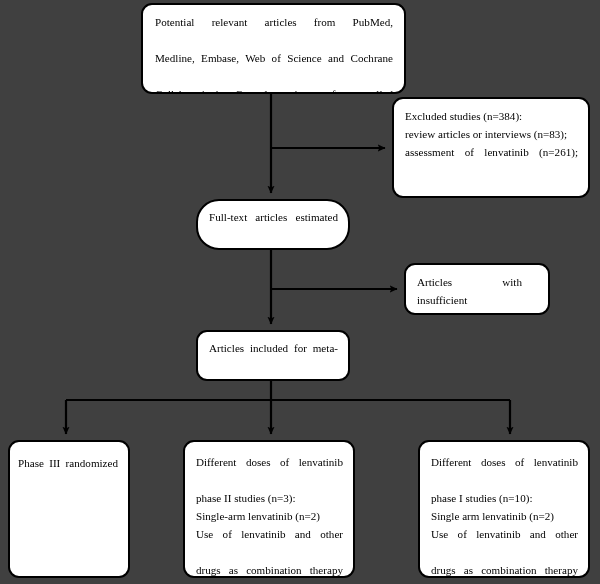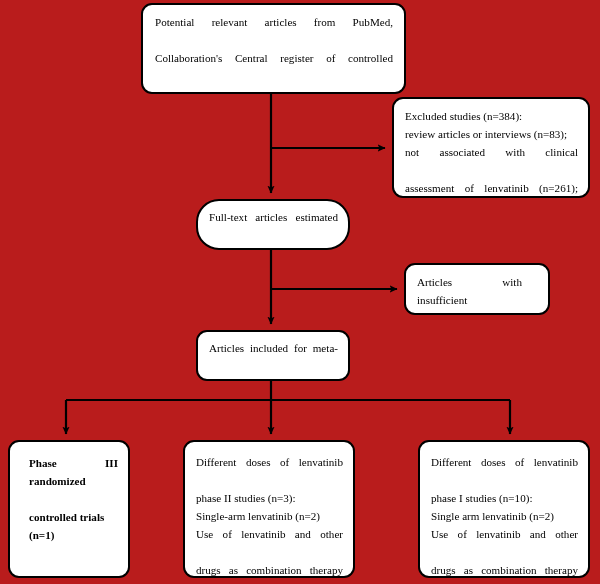--- a/index.html
+++ b/index.html
@@ -5,21 +5,21 @@
 <style>
   html, body {
     margin: 0;
     padding: 0;
     background: #ffffff;
   }
   #canvas {
     position: relative;
     width: 600px;
     height: 584px;
-    background: #b91c1c;
+    background: #404040;
     font-family: "Liberation Serif", "DejaVu Serif", serif;
     overflow: hidden;
   }
   #connectors {
     position: absolute;
     left: 0;
     top: 0;
     width: 600px;
     height: 584px;
     pointer-events: none;
@@ -58,21 +58,21 @@
   .node .ln.nojust::after {
     content: none;
   }
 
   
   #node-search   { left: 141px; top: 3px;   width: 265px; height: 91px;  padding: 9px 11px 0 12px; }
   #node-excluded { left: 392px; top: 97px;  width: 198px; height: 101px; padding: 9px 10px 0 11px; }
   #node-fulltext { left: 196px; top: 199px; width: 154px; height: 51px;  padding: 8px 10px 0 11px; border-radius: 23px; }
   #node-insuff   { left: 404px; top: 263px; width: 146px; height: 52px;  padding: 9px 26px 0 11px; }
   #node-included { left: 196px; top: 330px; width: 154px; height: 51px;  padding: 8px 10px 0 11px; font-family: Liberation Serif, serif; }
-  #node-phase3   { left: 8px;   top: 440px; width: 122px; height: 138px; padding: 13px 10px 0 19px; font-weight: bold; }
+  #node-phase3   { left: 8px;   top: 440px; width: 122px; height: 138px; padding: 13px 10px 0 8px; }
   #node-phase2   { left: 183px; top: 440px; width: 172px; height: 138px; padding: 12px 10px 0 11px; }
   #node-phase1   { left: 418px; top: 440px; width: 172px; height: 138px; padding: 12px 10px 0 11px; }
 </style>
 </head>
 <body>
 
 <div id="canvas">
 
   <svg id="connectors" viewBox="0 0 600 584" width="600" height="584" xmlns="http://www.w3.org/2000/svg">
     <defs>
@@ -93,30 +93,30 @@
     <path d="M66,400 L510,400" fill="none" stroke="#000000" stroke-width="2.2"></path>
 
     <path d="M66,400 L66,434" fill="none" stroke="#000000" stroke-width="2.2" marker-end="url(#arrowhead)"></path>
     <path d="M271,400 L271,434" fill="none" stroke="#000000" stroke-width="2.2" marker-end="url(#arrowhead)"></path>
     <path d="M510,400 L510,434" fill="none" stroke="#000000" stroke-width="2.2" marker-end="url(#arrowhead)"></path>
   </svg>
 
   <div class="node" id="node-search">
     <div class="lines">
       <span class="ln">Potential relevant articles from PubMed,</span>
+      <span class="ln">Medline, Embase, Web of Science and Cochrane</span>
       <span class="ln">Collaboration's Central register of controlled</span>
 
     </div>
   </div>
 
   <div class="node" id="node-excluded">
     <div class="lines">
       <span class="ln nojust">Excluded studies (n=384):</span>
       <span class="ln nojust">review articles or interviews (n=83);</span>
-      <span class="ln">not associated with clinical</span>
       <span class="ln">assessment of lenvatinib (n=261);</span>
 
     </div>
   </div>
 
   <div class="node" id="node-fulltext">
     <div class="lines">
       <span class="ln">Full-text articles estimated</span>
       <span class="ln nojust">for eligibility (n=38)</span>
     </div>
@@ -132,21 +132,20 @@
   <div class="node" id="node-included">
     <div class="lines">
       <span class="ln">Articles included for meta-</span>
       <span class="ln nojust">analysis (n=14)</span>
     </div>
   </div>
 
   <div class="node" id="node-phase3">
     <div class="lines">
       <span class="ln">Phase III randomized</span>
-      <span class="ln nojust">controlled trials (n=1)</span>
     </div>
   </div>
 
   <div class="node" id="node-phase2">
     <div class="lines">
       <span class="ln">Different doses of lenvatinib</span>
       <span class="ln nojust">phase II studies (n=3):</span>
       <span class="ln nojust">Single-arm lenvatinib (n=2)</span>
       <span class="ln">Use of lenvatinib and other</span>
       <span class="ln">drugs as combination therapy</span>

